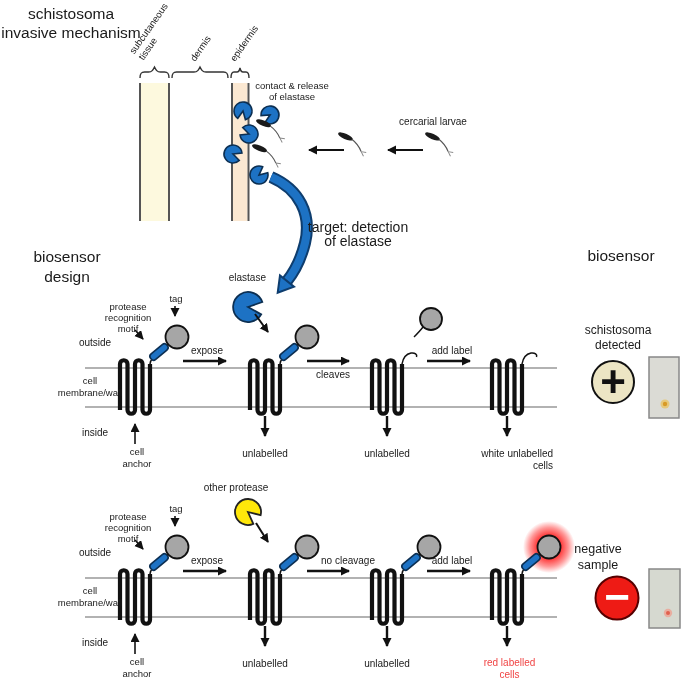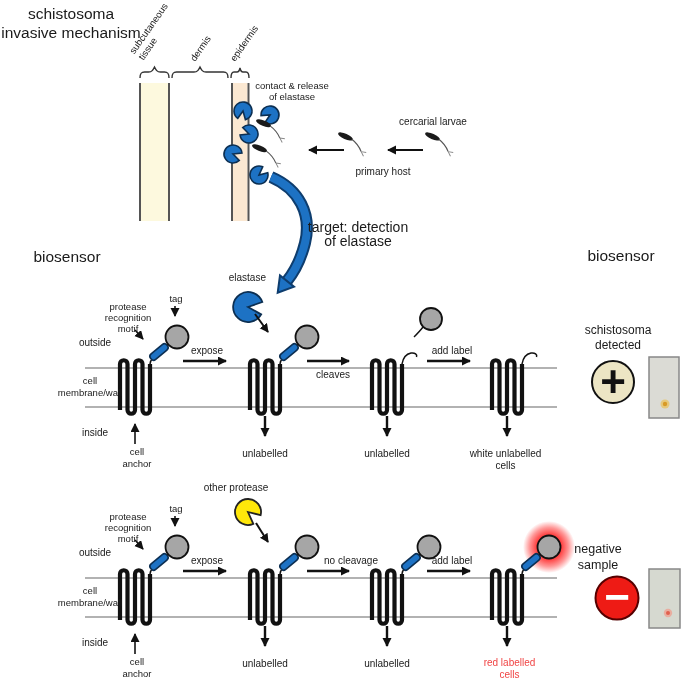--- a/index.html
+++ b/index.html
@@ -174,31 +174,31 @@
 </div>
 
 <div class="lbl" style="left:237px;top:80px;width:110px;font-size:9.5px;line-height:11px;">
   <span>contact &amp; release</span>
   <span>of elastase</span>
 </div>
 
 <div class="lbl" style="left:378px;top:116px;width:110px;">cercarial larvae</div>
 
 <div class="lbl" style="left:298px;top:166px;width:170px;">
-  <span>primary host</span>
 </div>
 
 <div class="lbl" style="left:298px;top:220px;width:120px;font-size:14px;line-height:14px;">
   <span>target: detection</span>
   <span>of elastase</span>
 </div>
 
 
 <div class="lbl" style="left:12px;top:247px;width:110px;font-size:15.5px;line-height:20px;">
   <span>biosensor</span>
+  <span>design</span>
 </div>
 <div class="lbl" style="left:566px;top:246px;width:110px;font-size:15.5px;line-height:20px;">
   <span>biosensor</span>
 </div>
 
 <div class="lbl" style="left:196px;top:272px;width:70px;text-align:right;">elastase</div>
 <div class="lbl" style="left:88px;top:301px;width:80px;font-size:9.5px;line-height:11px;">
   <span>protease</span>
   <span>recognition</span>
   <span>motif</span>
@@ -212,21 +212,21 @@
 <div class="lbl" style="left:60px;top:427px;width:70px;">inside</div>
 <div class="lbl" style="left:107px;top:446px;width:60px;font-size:9.5px;line-height:11.5px;">
   <span>cell</span>
   <span>anchor</span>
 </div>
 <div class="lbl" style="left:172px;top:345px;width:70px;">expose</div>
 <div class="lbl" style="left:298px;top:345px;width:70px;margin-top:24px;">cleaves</div>
 <div class="lbl" style="left:417px;top:345px;width:70px;">add label</div>
 <div class="lbl" style="left:225px;top:448px;width:80px;">unlabelled</div>
 <div class="lbl" style="left:347px;top:448px;width:80px;">unlabelled</div>
-<div class="lbl" style="left:458px;top:448px;width:95px;line-height:11.5px;">
+<div class="lbl" style="left:458px;top:448px;width:95px;line-height:11.5px;text-align:right;">
   <span>white unlabelled</span>
   <span>cells</span>
 </div>
 
 <div class="lbl" style="left:190px;top:482px;width:92px;">other protease</div>
 <div class="lbl" style="left:88px;top:511px;width:80px;font-size:9.5px;line-height:11px;">
   <span>protease</span>
   <span>recognition</span>
   <span>motif</span>
 </div>
@@ -235,21 +235,21 @@
 <div class="lbl" style="left:50px;top:585px;width:80px;font-size:9.5px;line-height:11.5px;">
   <span>cell</span>
   <span>membrane/wall</span>
 </div>
 <div class="lbl" style="left:60px;top:637px;width:70px;">inside</div>
 <div class="lbl" style="left:107px;top:656px;width:60px;font-size:9.5px;line-height:11.5px;">
   <span>cell</span>
   <span>anchor</span>
 </div>
 <div class="lbl" style="left:172px;top:555px;width:70px;">expose</div>
-<div class="lbl" style="left:311px;top:555px;width:80px;">no cleavage</div>
+<div class="lbl" style="left:295px;top:555px;width:80px;text-align:right;">no cleavage</div>
 <div class="lbl" style="left:417px;top:555px;width:70px;">add label</div>
 <div class="lbl" style="left:225px;top:658px;width:80px;">unlabelled</div>
 <div class="lbl" style="left:347px;top:658px;width:80px;">unlabelled</div>
 <div class="lbl red" style="left:462px;top:657px;width:95px;line-height:11.5px;">
   <span>red labelled</span>
   <span>cells</span>
 </div>
 
 <div class="lbl" style="left:568px;top:323px;width:100px;font-size:12px;line-height:15px;">
   <span>schistosoma</span>

